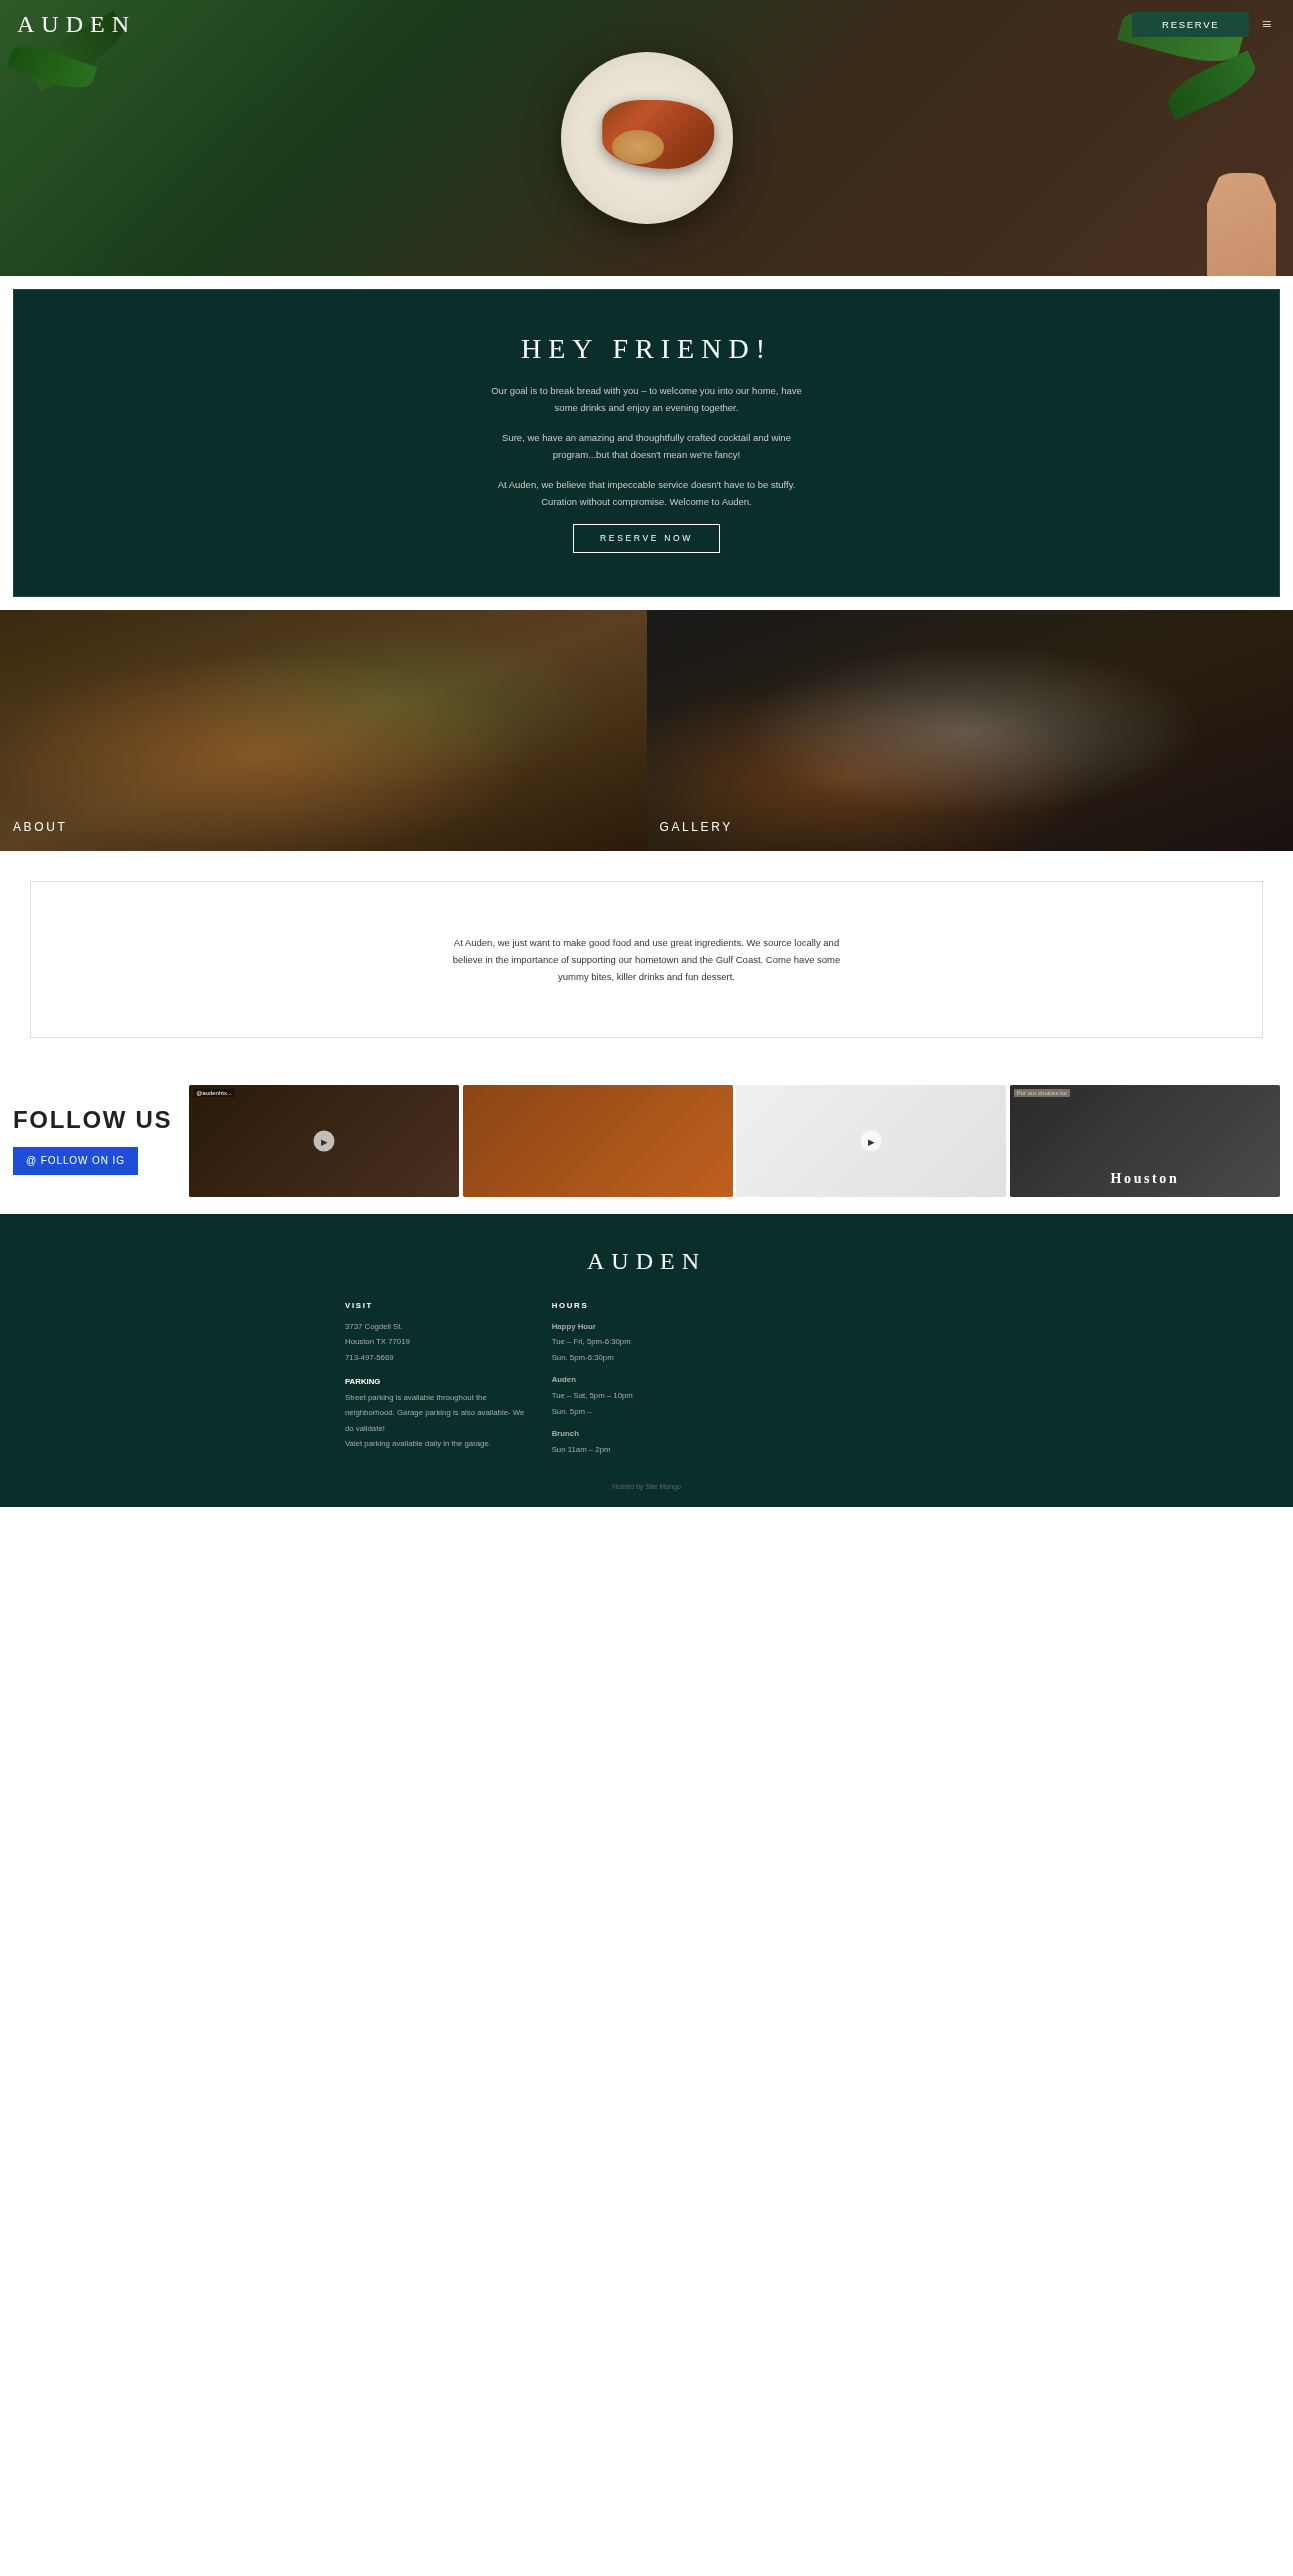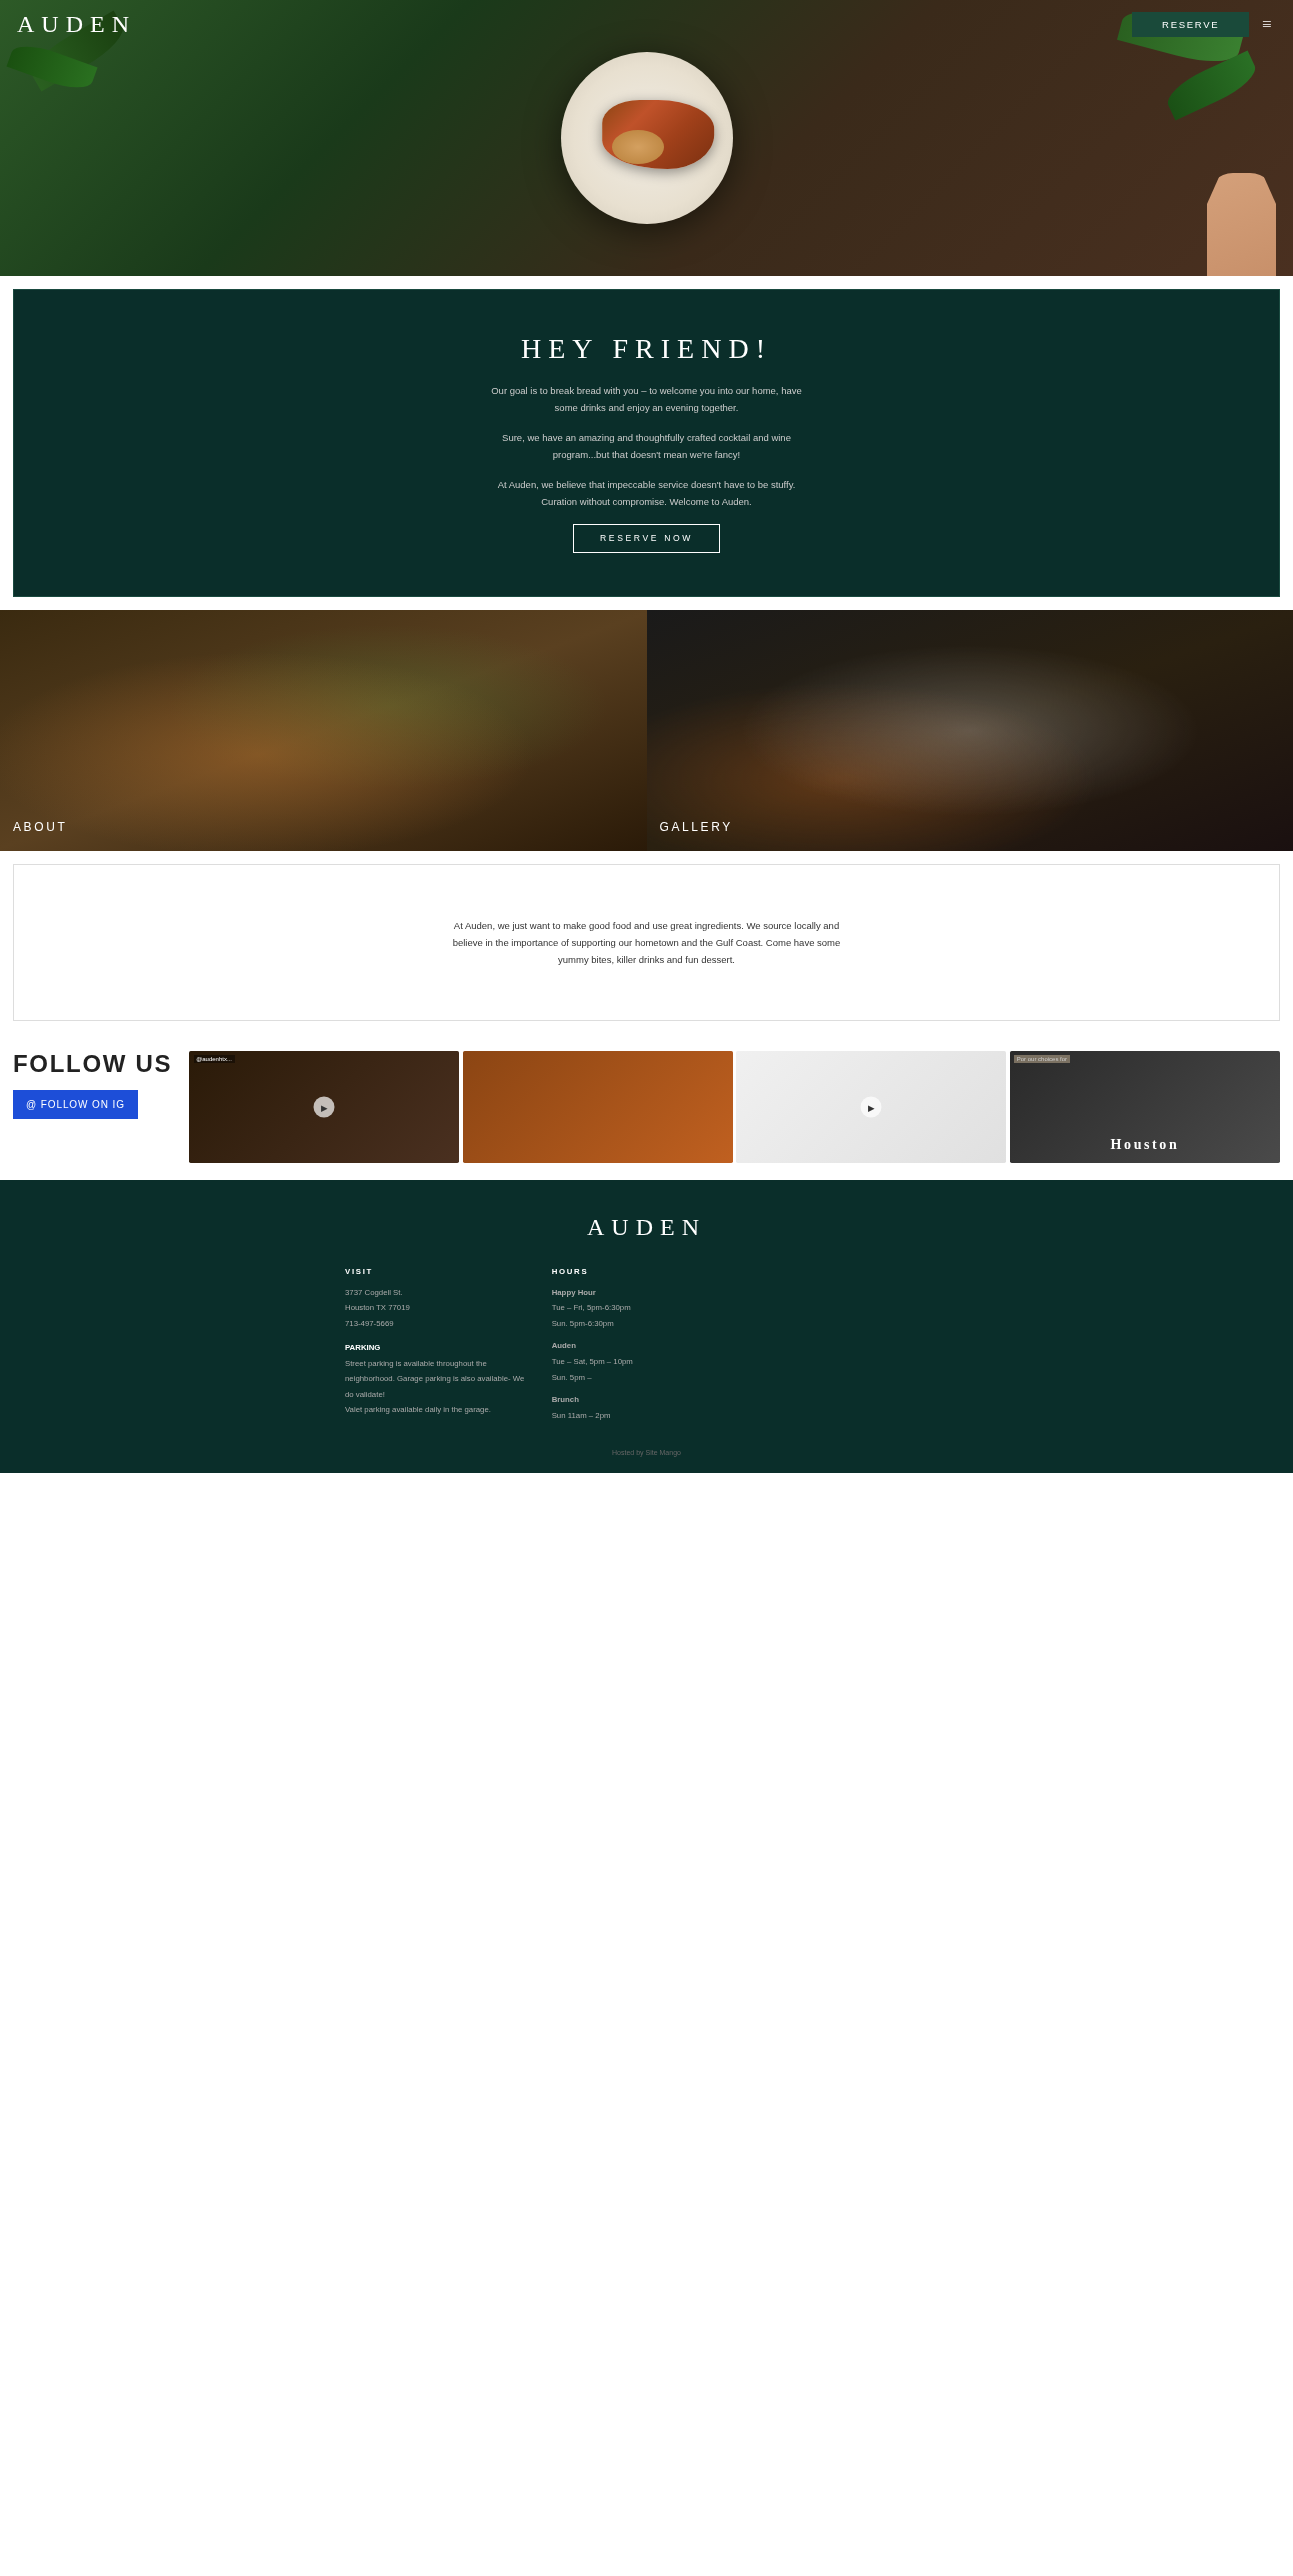--- a/index.html
+++ b/index.html
@@ -187,36 +187,37 @@
       letter-spacing: 2.6px;
       text-transform: uppercase;
       color: #fff;
       font-family: Arial, sans-serif;
       font-weight: 300;
     }
 
     
     .about-section {
       border: 0.9px solid #ddd;
-      margin: 13px;
+      margin: 30px;
       padding: 52px 26px;
       text-align: center;
     }
     .about-section p {
       font-size: 9.5px;
       line-height: 1.8;
       color: #333;
       max-width: 414px;
       margin: 0 auto;
       font-family: Arial, sans-serif;
     }
 
     
     .follow-section {
       display: flex;
+      align-items: center;
       padding: 17px 13px;
       gap: 17px;
     }
     .follow-text-block {
       min-width: 103px;
     }
     .follow-title {
       font-size: 24px;
       font-weight: 700;
       line-height: 1.1;

